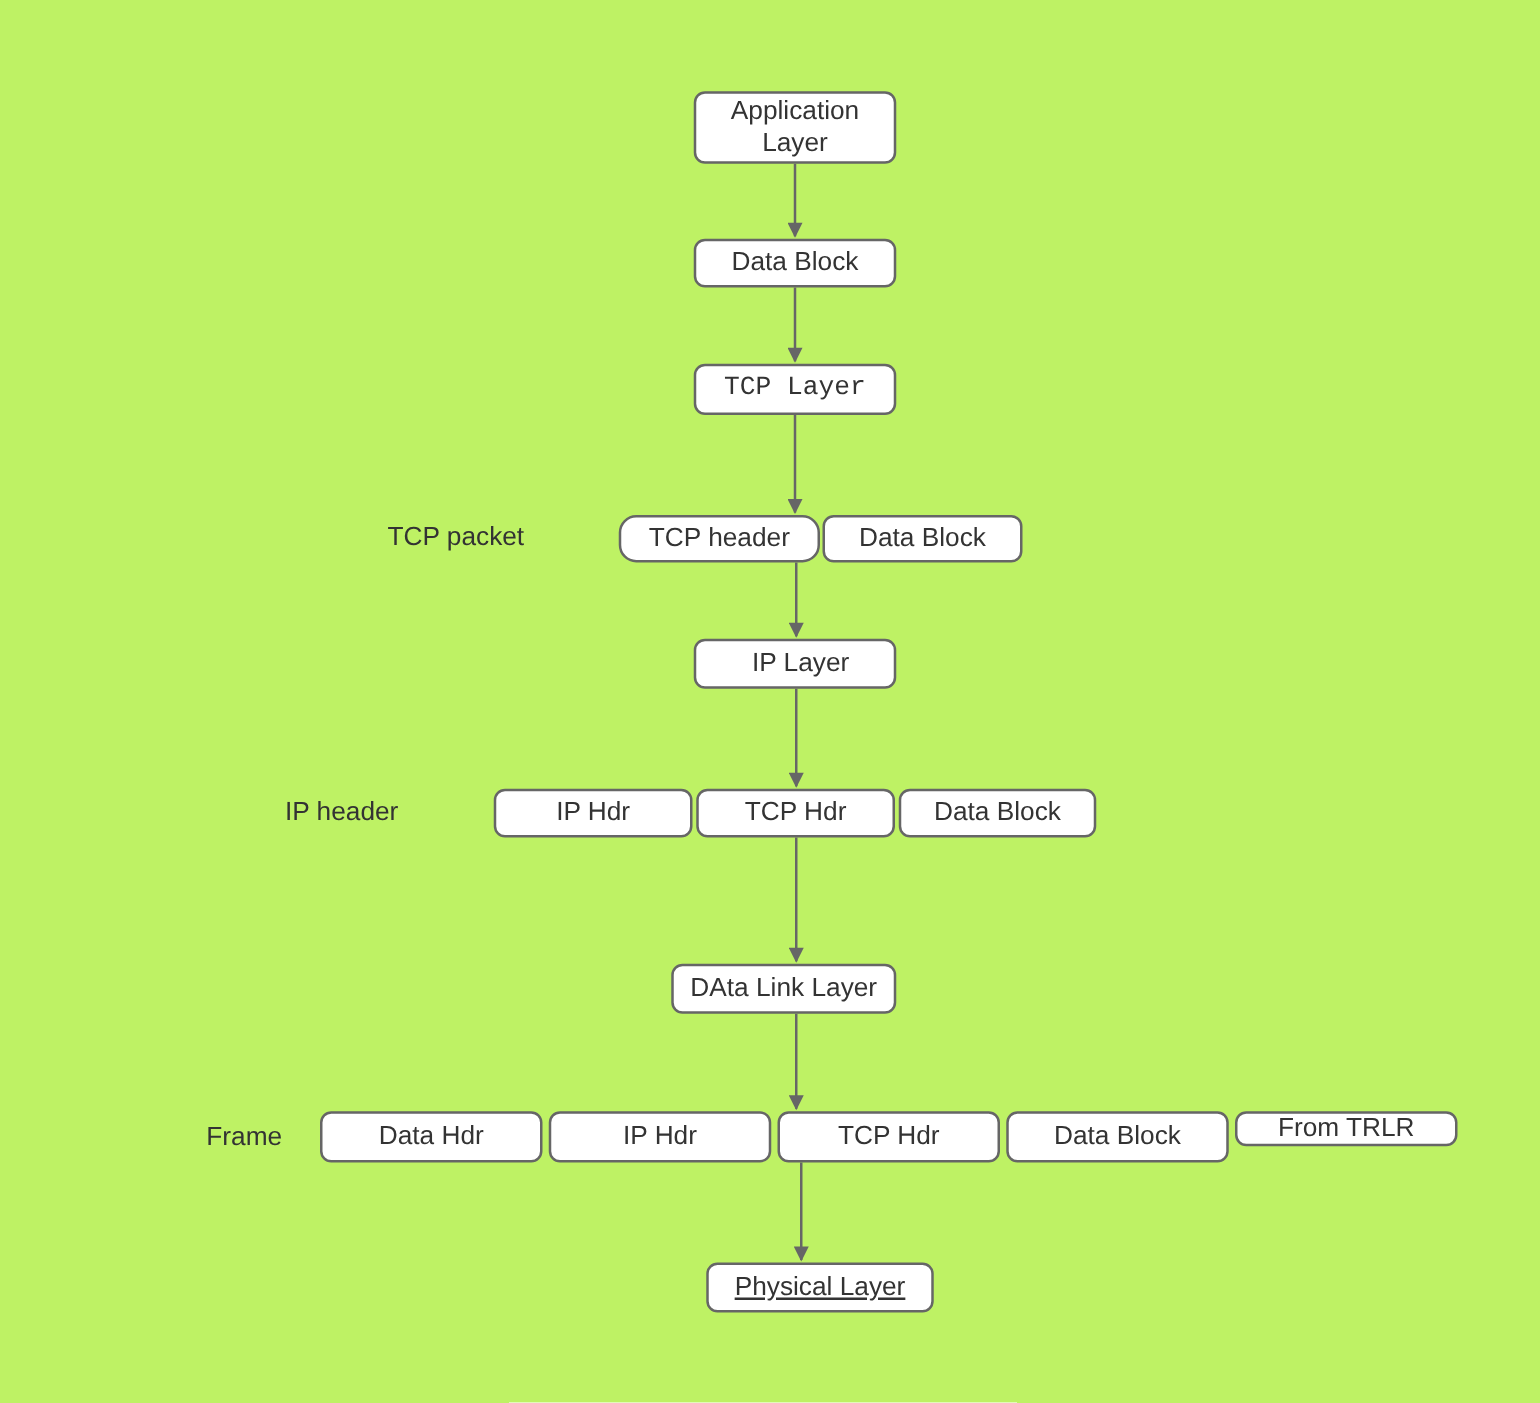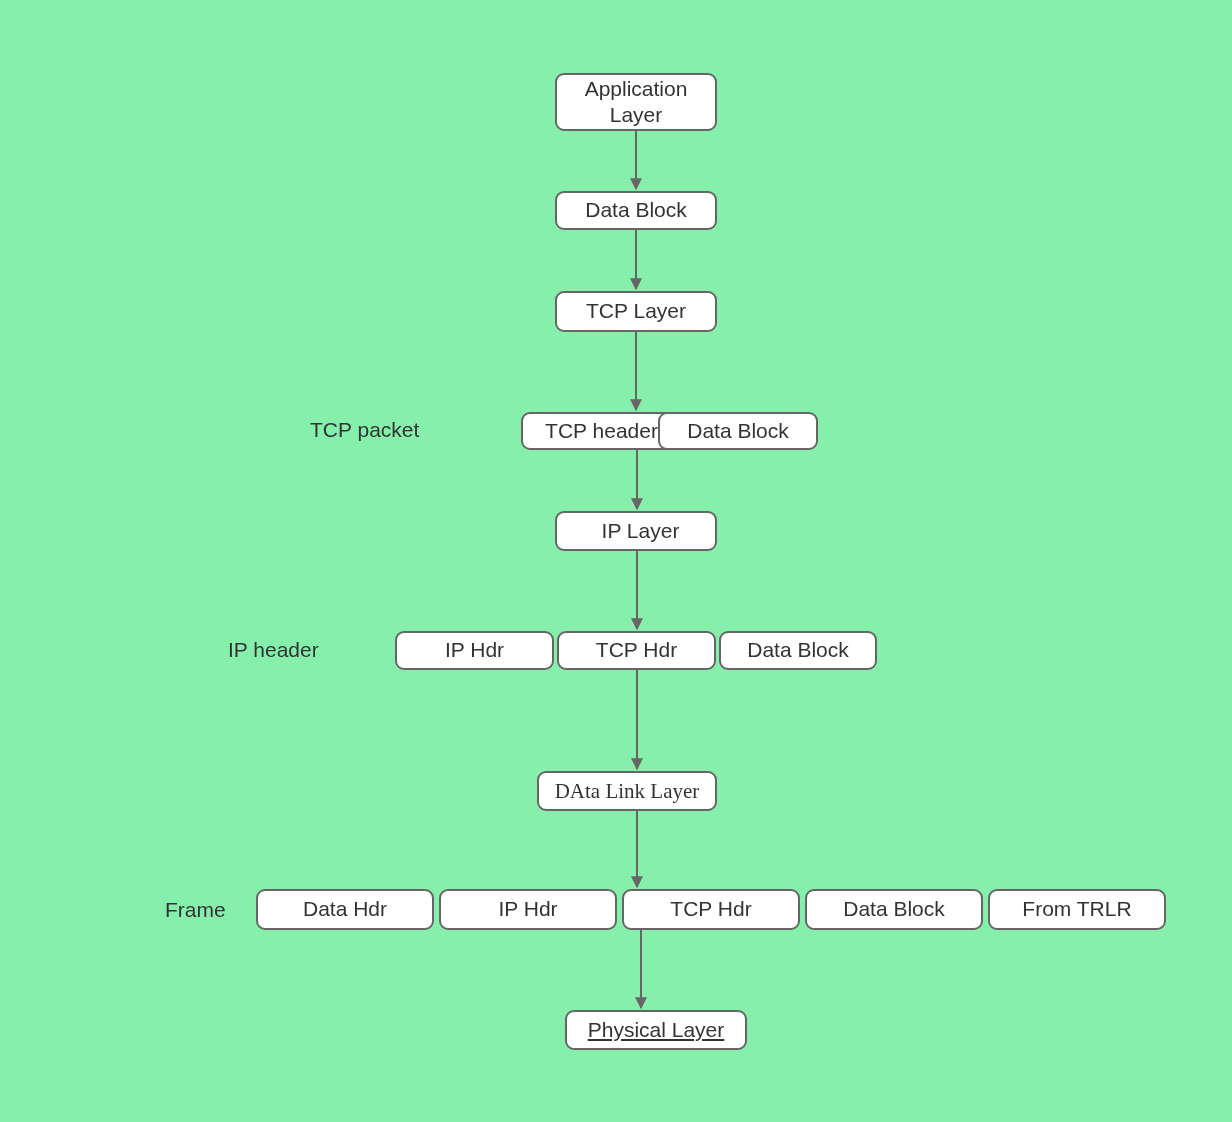--- a/index.html
+++ b/index.html
@@ -5,21 +5,21 @@
   html, body {
     margin: 0;
     padding: 0;
     background: #ffffff;
     font-family: "Liberation Sans", sans-serif;
   }
   .canvas {
     position: relative;
     width: 1232px;
     height: 1122px;
-    background: #86efac;
+    background: #bef264;
     overflow: hidden;
   }
   .connector-layer {
     position: absolute;
     left: 0;
     top: 0;
     width: 1232px;
     height: 1122px;
     pointer-events: none;
   }
@@ -45,33 +45,33 @@
   }
   .row-label {
     position: absolute;
     color: #333333;
     font-size: 21px;
     white-space: nowrap;
   }
   
   #n-app        { left: 555px; top:  73px; width: 162px; height: 58px; }
   #n-datablock1 { left: 555px; top: 191px; width: 162px; height: 39px; }
-  #n-tcplayer   { left: 555px; top: 291px; width: 162px; height: 41px; }
-  #n-tcpheader  { left: 521px; top: 412px; width: 161px; height: 38px; }
+  #n-tcplayer   { left: 555px; top: 291px; width: 162px; height: 41px; font-family: Liberation Mono, monospace; }
+  #n-tcpheader  { left: 495px; top: 412px; width: 161px; height: 38px; border-radius: 14px; }
   #n-datablock2 { left: 658px; top: 412px; width: 160px; height: 38px; }
   #n-iplayer    { left: 555px; top: 511px; width: 162px; height: 40px; padding-left: 13px; }
   #n-iphdr1     { left: 395px; top: 631px; width: 159px; height: 39px; }
   #n-tcphdr1    { left: 557px; top: 631px; width: 159px; height: 39px; }
   #n-datablock3 { left: 719px; top: 631px; width: 158px; height: 39px; }
-  #n-datalink   { left: 537px; top: 771px; width: 180px; height: 40px; font-family: Liberation Serif, serif; }
+  #n-datalink   { left: 537px; top: 771px; width: 180px; height: 40px; }
   #n-fromhdr    { left: 256px; top: 889px; width: 178px; height: 41px; }
   #n-iphdr2     { left: 439px; top: 889px; width: 178px; height: 41px; }
   #n-tcphdr2    { left: 622px; top: 889px; width: 178px; height: 41px; }
   #n-datablock4 { left: 805px; top: 889px; width: 178px; height: 41px; }
-  #n-fromtrlr   { left: 988px; top: 889px; width: 178px; height: 41px; }
+  #n-fromtrlr   { left: 988px; top: 889px; width: 178px; height: 28px; }
   #n-physical   { left: 565px; top: 1010px; width: 182px; height: 40px; text-decoration: underline; }
   
   #l-tcppacket  { left: 262px; top: 418px; margin-left: 48px; }
   #l-ippacket   { left: 228px; top: 638px; }
   #l-frame      { left: 165px; top: 898px; text-align: right; }
 </style>
 </head>
 <body>
 
 <div class="canvas">

